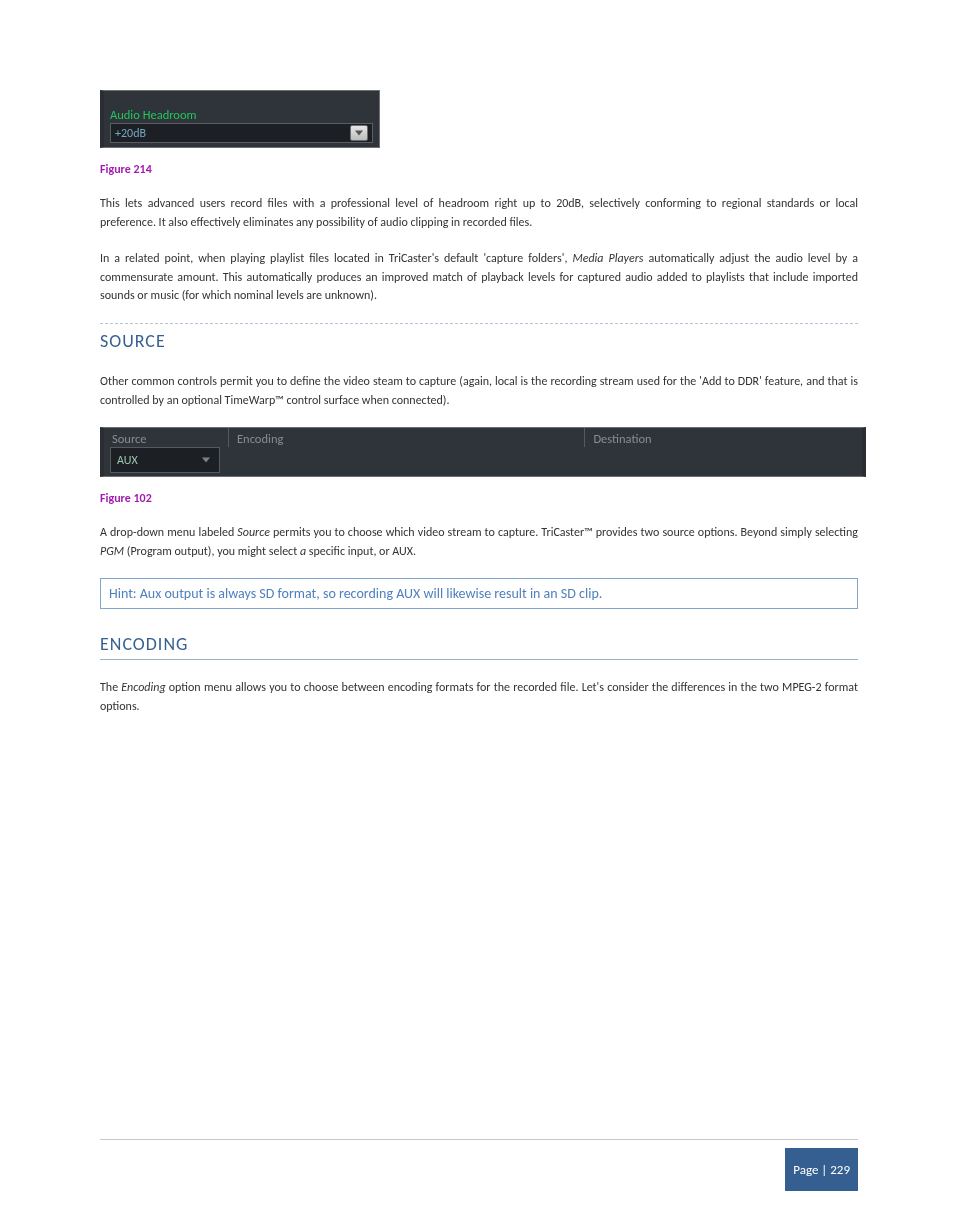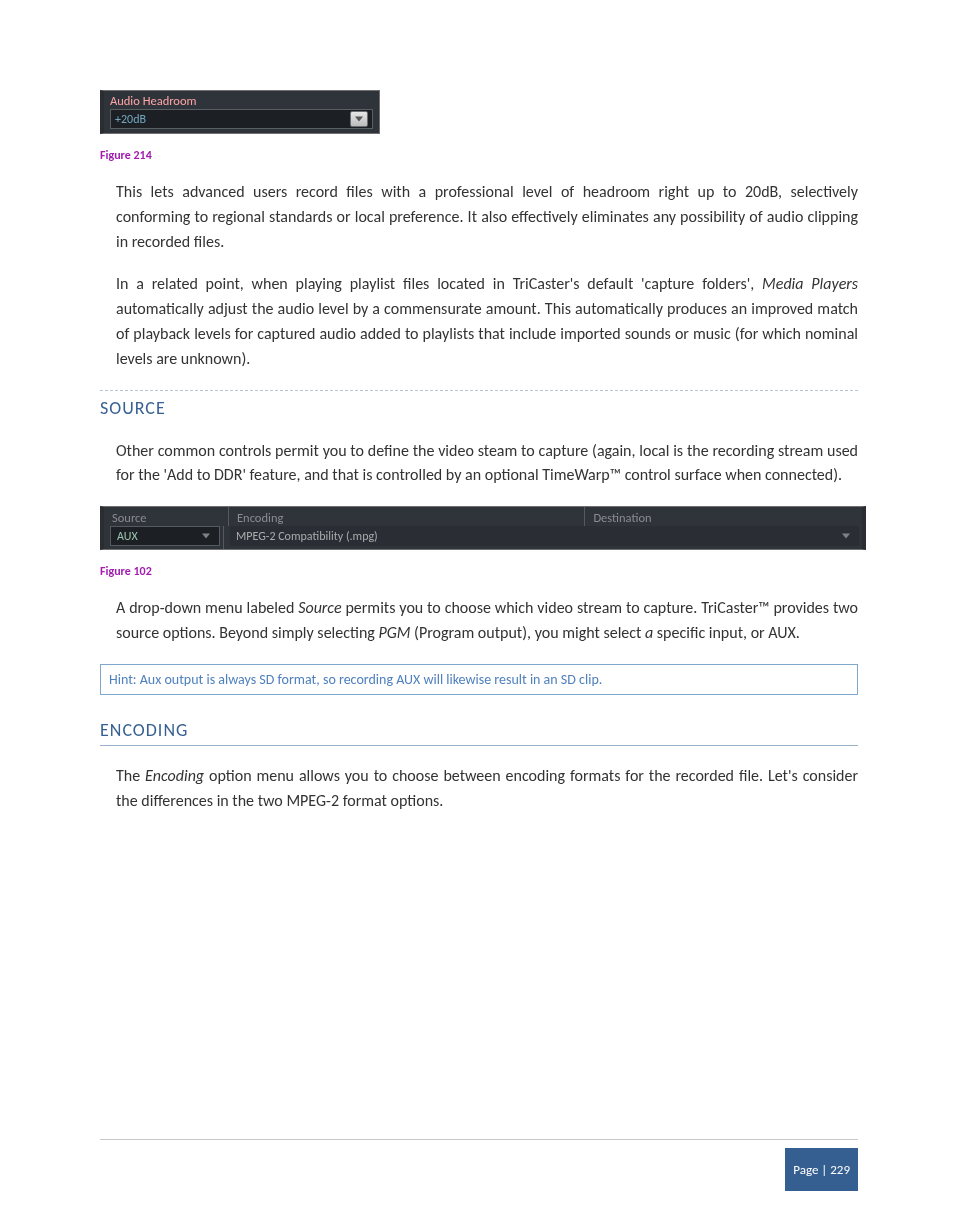--- a/index.html
+++ b/index.html
@@ -18,23 +18,23 @@
   }
 
   
   .audio-widget {
     width: 275px;
     border: 1px solid #6f6f6f;
     border-left: 4px solid #2a2e32;
     background: #2f333a;
   }
   .audio-widget .label {
-    color: #fca5a5;
+    color: #22c55e;
     font-size: 12.5px;
-    padding: 2px 6px 1px 6px;
+    padding: 16px 6px 1px 6px;
   }
   .audio-widget .dd {
     margin: 0 6px 4px 6px;
     border: 1px solid #5a5f64;
     background: #1c1f23;
     height: 18px;
     display: flex;
     align-items: center;
     justify-content: space-between;
     padding: 0 4px;
@@ -57,24 +57,24 @@
   .tri-btn svg { width: 8px; height: 6px; }
 
   .figcap {
     color: #a21caf;
     font-weight: bold;
     font-size: 12px;
     margin: 14px 0 18px 0;
   }
 
   .body-p {
-    font-size: 16px;
+    font-size: 12px;
     line-height: 1.55;
     text-align: justify;
-    margin: 0 0 18px 16px;
+    margin: 0 0 18px 0;
     color: #333;
   }
   .body-p em { font-style: italic; }
 
   .h-src {
     color: #376092;
     font-size: 18px;
     letter-spacing: 1px;
     padding: 6px 0 4px 0;
     border-top: 1px dashed #b8c5d6;
@@ -108,21 +108,21 @@
     display: flex;
     align-items: center;
   }
   .src-row .cell:first-child { border-left: none; }
   .cell.c1 { width: 110px; flex-shrink: 0; }
   .cell.c2 { flex: 1.3; }
   .cell.c3 { flex: 1; }
   .src-row .inner {
     border: 1px solid #555a60;
     background: #1c1f23;
-    height: 20px;
+    height: 26px;
     width: 100%;
     display: flex;
     align-items: center;
     padding: 0 3px 0 6px;
     box-sizing: border-box;
   }
   .src-row .plain {
     background: #2a2e34;
     height: 20px;
     width: 100%;
@@ -218,30 +218,20 @@
       <div class="cell c1">
         <div class="inner">
           <span class="val">AUX</span>
           <span class="mini-tri">
             <svg viewBox="0 0 10 6">
                 <path d="M0 0 L10 0 L5 6 Z" fill="#7f8285"></path>
               </svg>
           </span>
         </div>
       </div>
-      <div class="cell c2">
-        <div class="plain">
-          <span class="val">MPEG-2 Compatibility (.mpg)</span>
-          <span class="mini-tri">
-            <svg viewBox="0 0 10 6">
-                <path d="M0 0 L10 0 L5 6 Z" fill="#7f8285"></path>
-              </svg>
-          </span>
-        </div>
-      </div>
     </div>
   </div>
   <div class="figcap">Figure 102</div>
 
   <p class="body-p">
     <span>A drop-down menu labeled </span><em>Source</em><span> permits you to choose which video stream to capture.  TriCaster™ provides two source options.  Beyond simply selecting </span><em>PGM</em><span> (Program output), you might select </span><em>a</em><span> specific input, or AUX.</span>
   </p>
 
   <div class="hint-box">Hint: Aux output is always SD format, so recording AUX will likewise result in an SD clip.</div>
 

